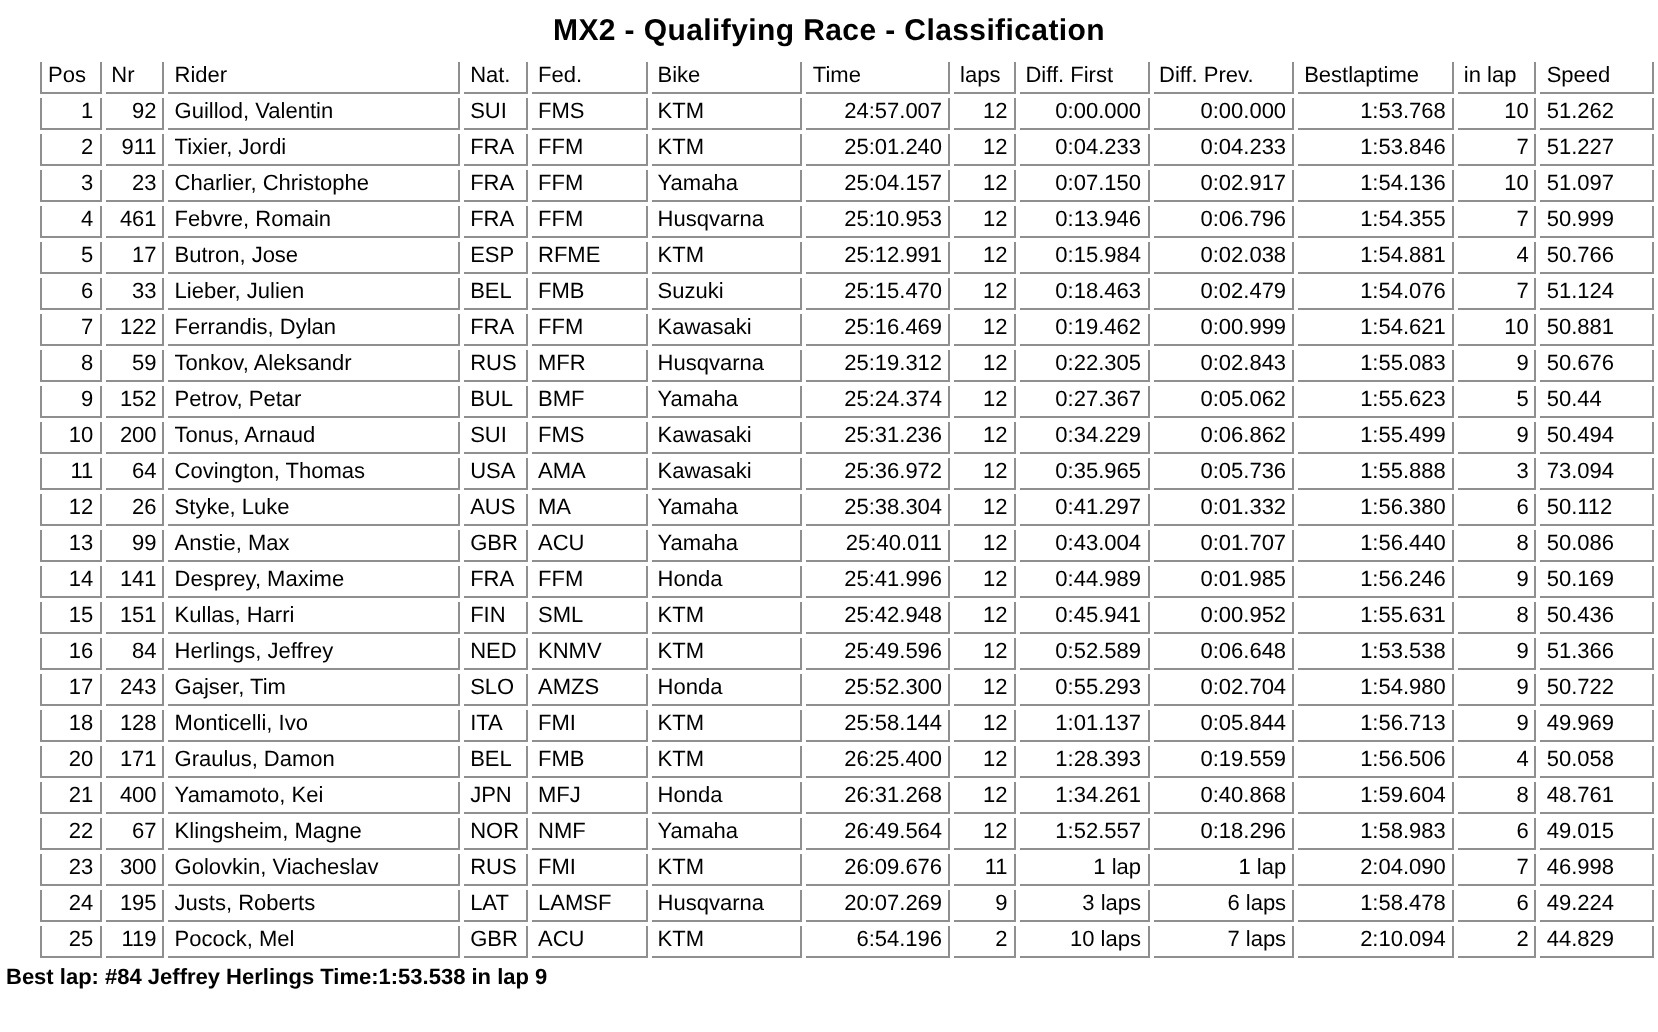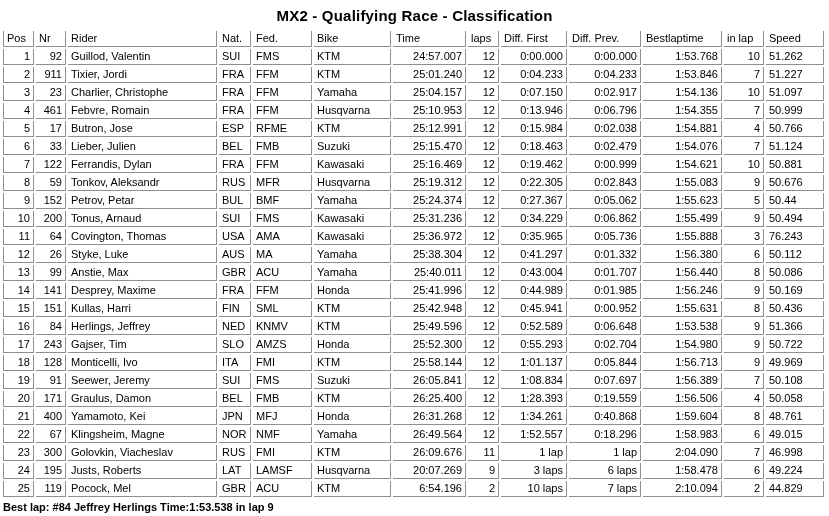--- a/index.html
+++ b/index.html
@@ -4,33 +4,33 @@
 <style>
   html, body {
     margin: 0;
     padding: 0;
     background: #ffffff;
     width: 829px;
     height: 516px;
     font-family: "Liberation Sans", sans-serif;
     color: #000000;
   }
-  .page { width: 829px; height: 516px; overflow: hidden; }
+  .page { width: 829px; height: 516px; overflow: hidden; border-radius: 32px; }
   .page-title {
     font-size: 15px;
     font-weight: bold;
     text-align: center;
     margin: 7px 0 5px 0;
     letter-spacing: 0.2px;
   }
   table.results {
     border-collapse: separate;
     border-spacing: 2px;
     table-layout: fixed;
-    margin-left: 1px;
+    margin-left: 18px;
   }
   table.results th, table.results td {
     font-size: 11px;
     font-weight: normal;
     height: 15px;
     line-height: 15px;
     padding: 0 3px;
     border-right: 1px solid #8f8f8f;
     border-bottom: 1px solid #8f8f8f;
     white-space: nowrap;
@@ -248,21 +248,21 @@
           <td><span class="rider-link">Covington, Thomas</span></td>
           <td>USA</td>
           <td>AMA</td>
           <td>Kawasaki</td>
           <td class="al-r">25:36.972</td>
           <td class="al-r">12</td>
           <td class="al-r">0:35.965</td>
           <td class="al-r">0:05.736</td>
           <td class="al-r">1:55.888</td>
           <td class="al-r">3</td>
-          <td>76.243</td>
+          <td>73.094</td>
         </tr>
         <tr>
           <td class="al-r">12</td>
           <td class="al-r">26</td>
           <td><span class="rider-link">Styke, Luke</span></td>
           <td>AUS</td>
           <td>MA</td>
           <td>Yamaha</td>
           <td class="al-r">25:38.304</td>
           <td class="al-r">12</td>
@@ -356,35 +356,20 @@
           <td>KTM</td>
           <td class="al-r">25:58.144</td>
           <td class="al-r">12</td>
           <td class="al-r">1:01.137</td>
           <td class="al-r">0:05.844</td>
           <td class="al-r">1:56.713</td>
           <td class="al-r">9</td>
           <td>49.969</td>
         </tr>
         <tr>
-          <td class="al-r">19</td>
-          <td class="al-r">91</td>
-          <td><span class="rider-link">Seewer, Jeremy</span></td>
-          <td>SUI</td>
-          <td>FMS</td>
-          <td>Suzuki</td>
-          <td class="al-r">26:05.841</td>
-          <td class="al-r">12</td>
-          <td class="al-r">1:08.834</td>
-          <td class="al-r">0:07.697</td>
-          <td class="al-r">1:56.389</td>
-          <td class="al-r">7</td>
-          <td>50.108</td>
-        </tr>
-        <tr>
           <td class="al-r">20</td>
           <td class="al-r">171</td>
           <td><span class="rider-link">Graulus, Damon</span></td>
           <td>BEL</td>
           <td>FMB</td>
           <td>KTM</td>
           <td class="al-r">26:25.400</td>
           <td class="al-r">12</td>
           <td class="al-r">1:28.393</td>
           <td class="al-r">0:19.559</td>

